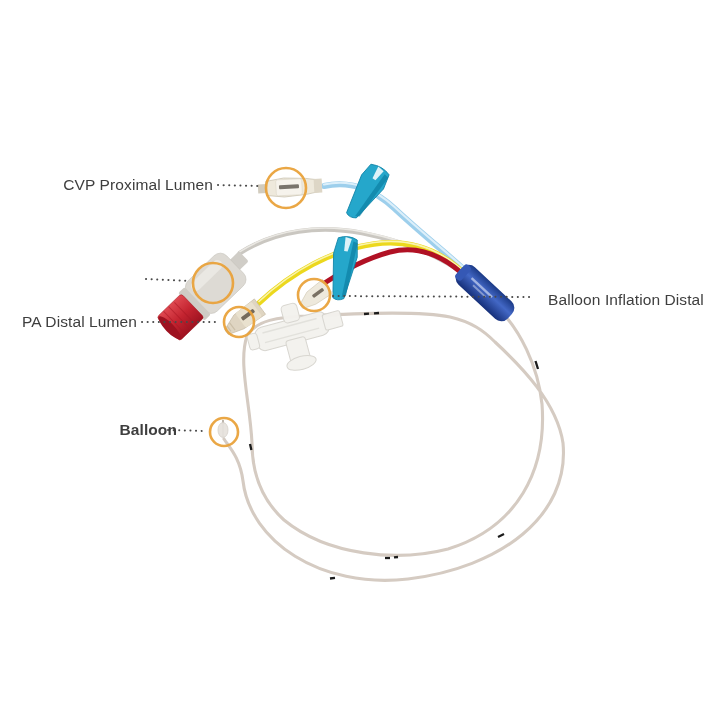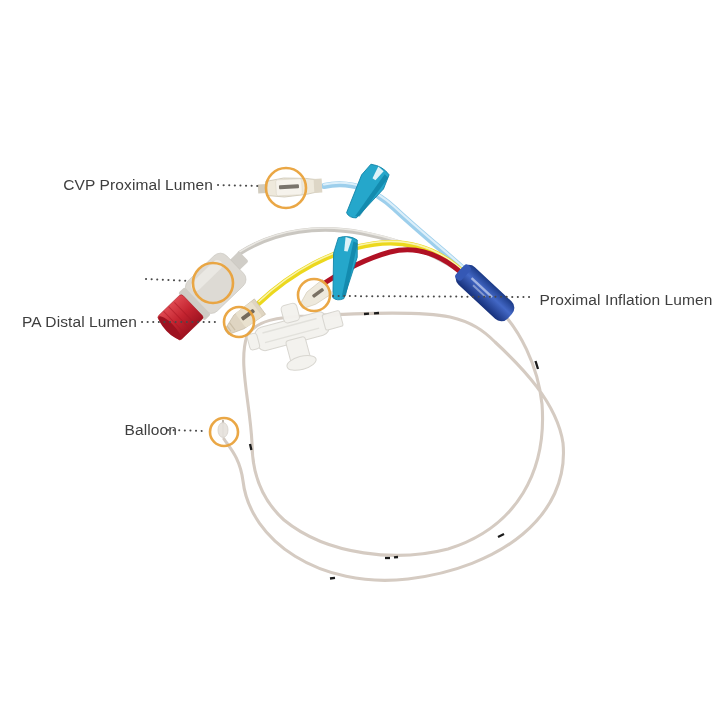--- a/index.html
+++ b/index.html
@@ -10,21 +10,21 @@
     --marking:#1B1B1B; --hub-tan:#DFD5C2; --hub-white:#EEE9DC;
   }
   html,body{margin:0;padding:0;background:#fff;}
   .stage{position:relative;width:714px;height:714px;background:var(--background);
          overflow:hidden;font-family:"Liberation Sans",sans-serif;}
   .stage svg{position:absolute;left:0;top:0;}
   .lbl{position:absolute;font-size:15.5px;color:var(--label-text);letter-spacing:.1px;white-space:nowrap;}
   #lbl-cvp{top:176px;right:501px;}
   #lbl-thermistor{top:270px;right:569px;}
   #lbl-pa{top:313px;right:577px;}
-  #lbl-balloon{top:421px;right:537px;}
+  #lbl-balloon{top:421px;right:537px;font-weight:bold;}
   #lbl-inflation{top:289px;left:538px;width:176px;text-align:center;line-height:21px;}
 
   
   .catheter{fill:none;stroke:var(--catheter);stroke-width:3.1;stroke-linecap:round;}
   .mark{fill:none;stroke:var(--marking);stroke-width:2.3;stroke-linecap:butt;}
   .tube-blue{fill:none;stroke:var(--cvp-tube);stroke-width:6;stroke-linecap:round;}
   .tube-blue-hi{fill:none;stroke:var(--cvp-tube-highlight);stroke-width:2.2;stroke-linecap:round;}
   .cable{fill:none;stroke:var(--thermistor-cable);stroke-width:4.6;stroke-linecap:round;}
   .cable-hi{fill:none;stroke:#EAE8E3;stroke-width:1.6;stroke-linecap:round;}
   .tube-yellow{fill:none;stroke:var(--pa-tube);stroke-width:5.4;stroke-linecap:round;}
@@ -167,17 +167,17 @@
       <path class="leader" d="M146,279 L189,281"></path>
       <path class="leader" d="M142,322 L220,322"></path>
       <path class="leader" d="M333,296 L532,297"></path>
       <path class="leader" d="M168,430 L206,431"></path>
     </g>
   </svg>
 
   <div class="lbl" id="lbl-cvp">CVP Proximal Lumen</div>
   <div class="lbl" id="lbl-pa">PA Distal Lumen</div>
   <div class="lbl" id="lbl-inflation">
-    <div>Proximal Inflation Lumen</div>
+    <div>Balloon Inflation Distal</div>
   </div>
   <div class="lbl" id="lbl-balloon">Balloon</div>
 
 </div>
 
 </body></html>

